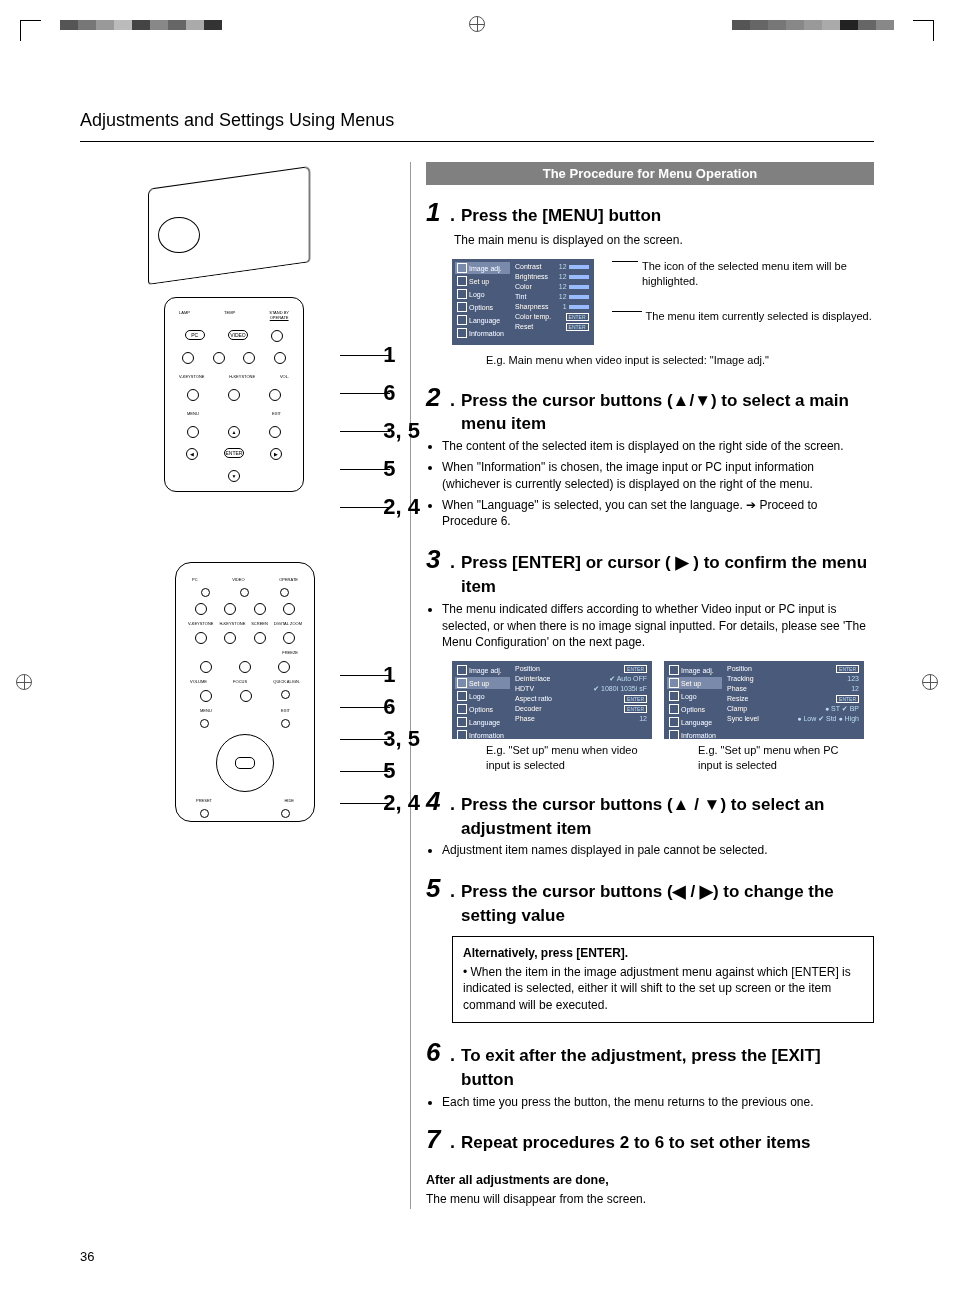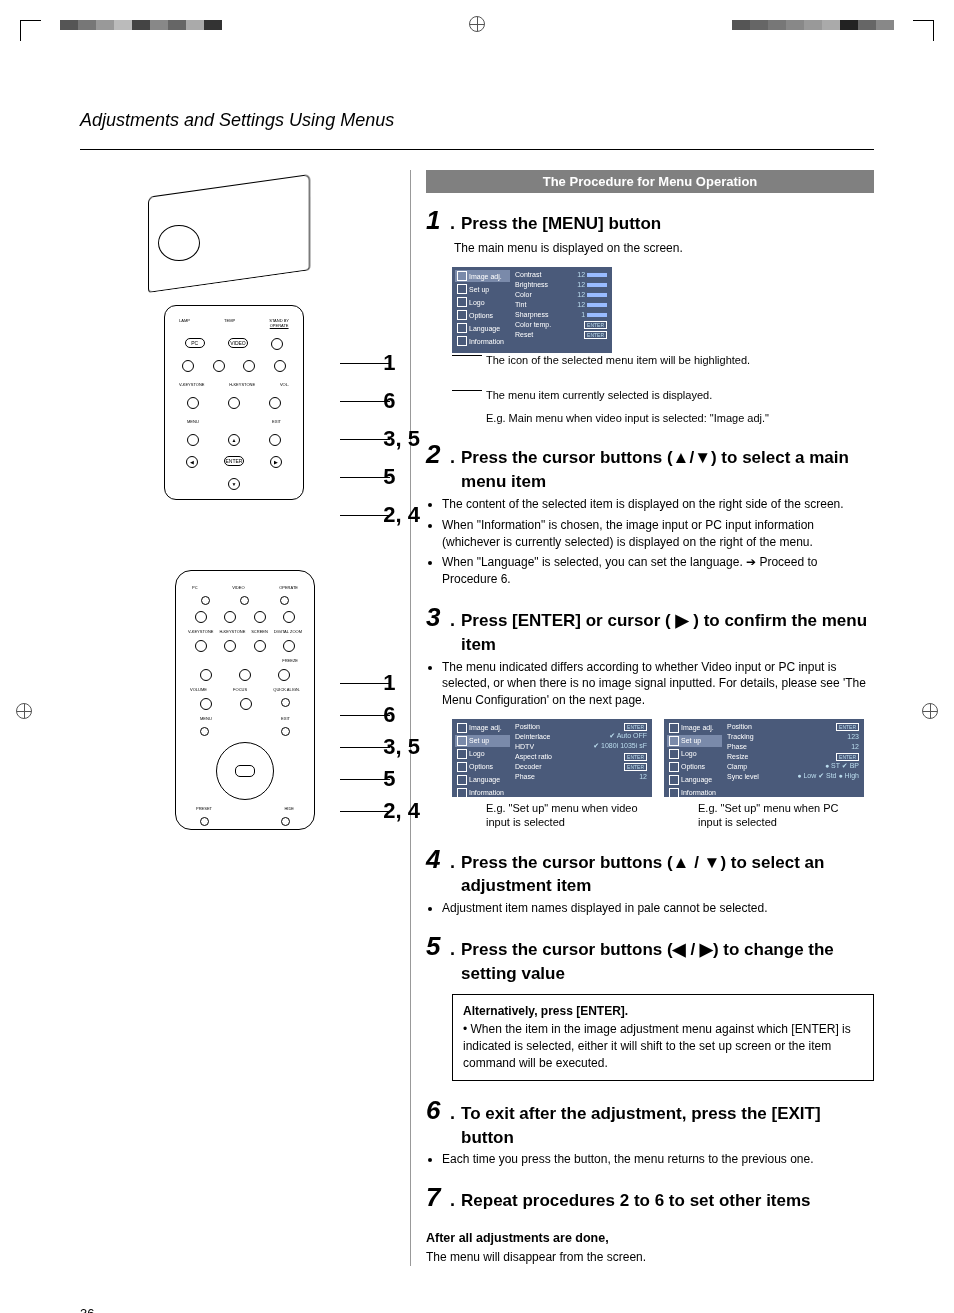--- a/index.html
+++ b/index.html
@@ -10,23 +10,22 @@
     color: #000;
     width: 954px;
     position: relative;
   }
   .page {
     padding: 110px 80px 60px 80px;
     box-sizing: border-box;
     width: 954px;
   }
   .page-header {
-    font-style: italic;
     font-size: 18px;
-    margin-bottom: 12px;
+    margin-bottom: 4px;
     padding-bottom: 6px;
   }
   .hr {
     border: none;
     border-top: 1px solid #000;
     margin: 0 0 20px 0;
   }
   .columns {
     display: flex;
     gap: 0;
@@ -185,22 +184,21 @@
     font-size: 11px;
     text-align: left;
     margin-top: 4px;
     line-height: 1.3;
     padding-left: 34px;
   }
   .pointer-row {
     display: flex;
     margin: 10px 0 8px 26px;
     align-items: flex-start;
-    gap: 0;
-    flex-direction: column;
+    gap: 18px;
   }
   .pointer-labels {
     font-size: 11px;
     line-height: 1.35;
   }
   .after-title {
     font-weight: bold;
     font-size: 12.5px;
     margin-top: 18px;
   }

